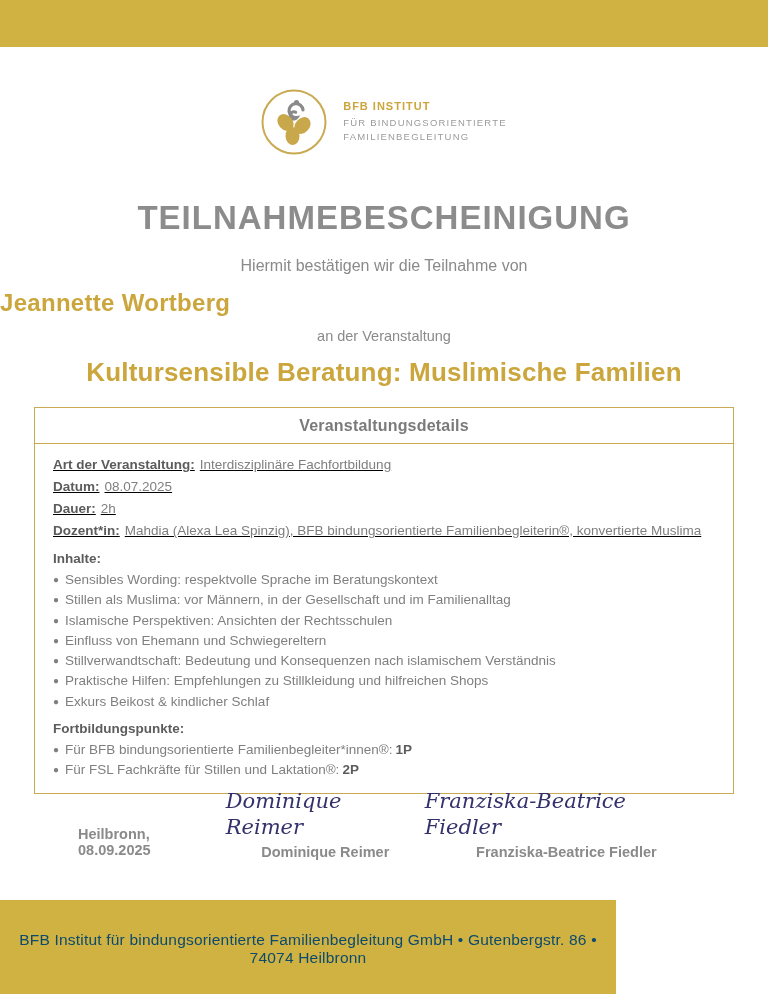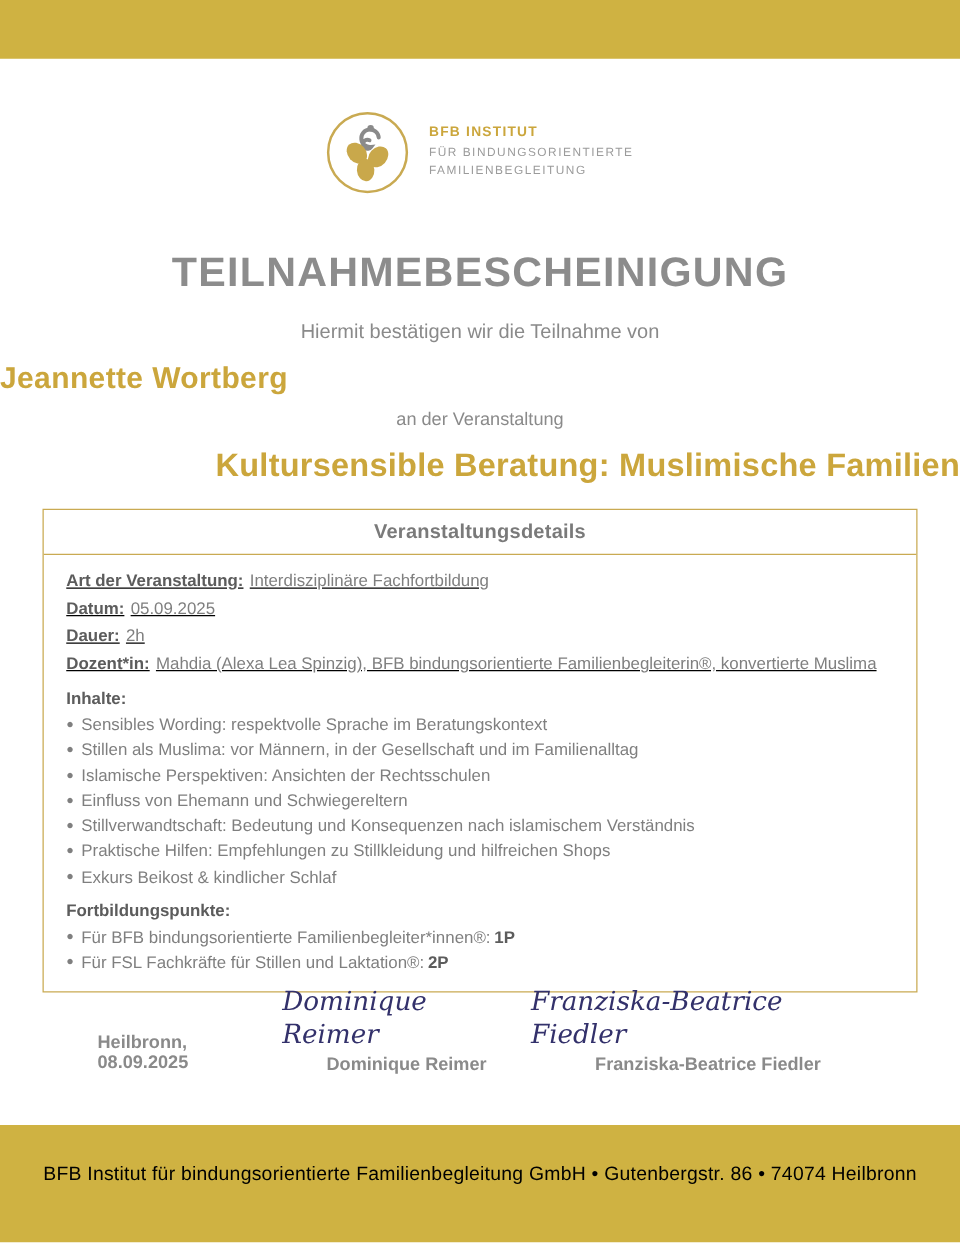--- a/index.html
+++ b/index.html
@@ -13,39 +13,39 @@
     --gold-band:#CFB242;
     --gold-accent:#CBA63C;
     --gold-border:#C9AA52;
     --gray-title:#8C8C8C;
     --gray-text:#7F7F7F;
     --gray-bold:#5C5C5C;
     --navy:#33316B;
   }
   .band-top{height:47px;background:var(--gold-band);}
   .band-bottom{
-    position:absolute;left:0;bottom:0;width:768px;height:94px;
+    position:absolute;left:0;bottom:0;width:616px;height:94px;
     background:var(--gold-band);box-sizing:border-box;padding-top:31px;
-    text-align:center;color:#000000;font-size:15.5px;letter-spacing:0.2px;
+    text-align:center;color:#0c4a6e;font-size:15.5px;letter-spacing:0.2px;
   }
   
   .logo-row{display:flex;justify-content:center;align-items:center;gap:16px;margin-top:42px;}
   .logo-circle{width:66px;height:66px;flex:0 0 auto;}
   .logo-text{display:flex;flex-direction:column;}
   .logo-title{color:var(--gold-accent);font-weight:bold;font-size:11px;letter-spacing:1px;margin-bottom:4px;}
   .logo-sub{color:#9B9B9B;font-size:9.5px;letter-spacing:1.2px;line-height:14px;}
   
   .cert-title{
     margin-top:44px;text-align:center;color:var(--gray-title);
     font-size:33px;font-weight:700;letter-spacing:1px;line-height:38px;
   }
   .confirm-line{margin-top:20px;text-align:center;color:#8A8A8A;font-size:16px;}
   .participant{margin-top:14px;text-align:left;color:var(--gold-accent);font-size:24px;font-weight:bold;letter-spacing:0.3px;}
   .event-intro{margin-top:11px;text-align:center;color:#8A8A8A;font-size:14.5px;}
-  .event-title{margin-top:13px;text-align:right;color:var(--gold-accent);font-size:26px;font-weight:bold;letter-spacing:0.2px;}
+  .event-title{margin-top:13px;text-align:center;color:var(--gold-accent);font-size:26px;font-weight:bold;letter-spacing:0.2px;}
   
   .details-box{
     width:700px;margin:19px auto 0 auto;border:1px solid var(--gold-border);
     box-sizing:border-box;
   }
   .details-header{
     border-bottom:1px solid var(--gold-border);
     text-align:center;padding:9px 0 8px 0;
     color:#7A7A7A;font-weight:bold;font-size:16px;letter-spacing:0.2px;
   }
@@ -106,21 +106,21 @@
 
     <div>
 
         <div class="detail-line">
           <span class="lbl">Art der Veranstaltung:</span>
           <span class="val">Interdisziplinäre Fachfortbildung</span>
         </div>
 
         <div class="detail-line">
           <span class="lbl">Datum:</span>
-          <span class="val">05.09.2025</span>
+          <span class="val">08.07.2025</span>
         </div>
 
         <div class="detail-line">
           <span class="lbl">Dauer:</span>
           <span class="val">2h</span>
         </div>
 
         <div class="detail-line">
           <span class="lbl">Dozent*in:</span>
           <span class="val">Mahdia (Alexa Lea Spinzig), BFB bindungsorientierte Familienbegleiterin®, konvertierte Muslima</span>

